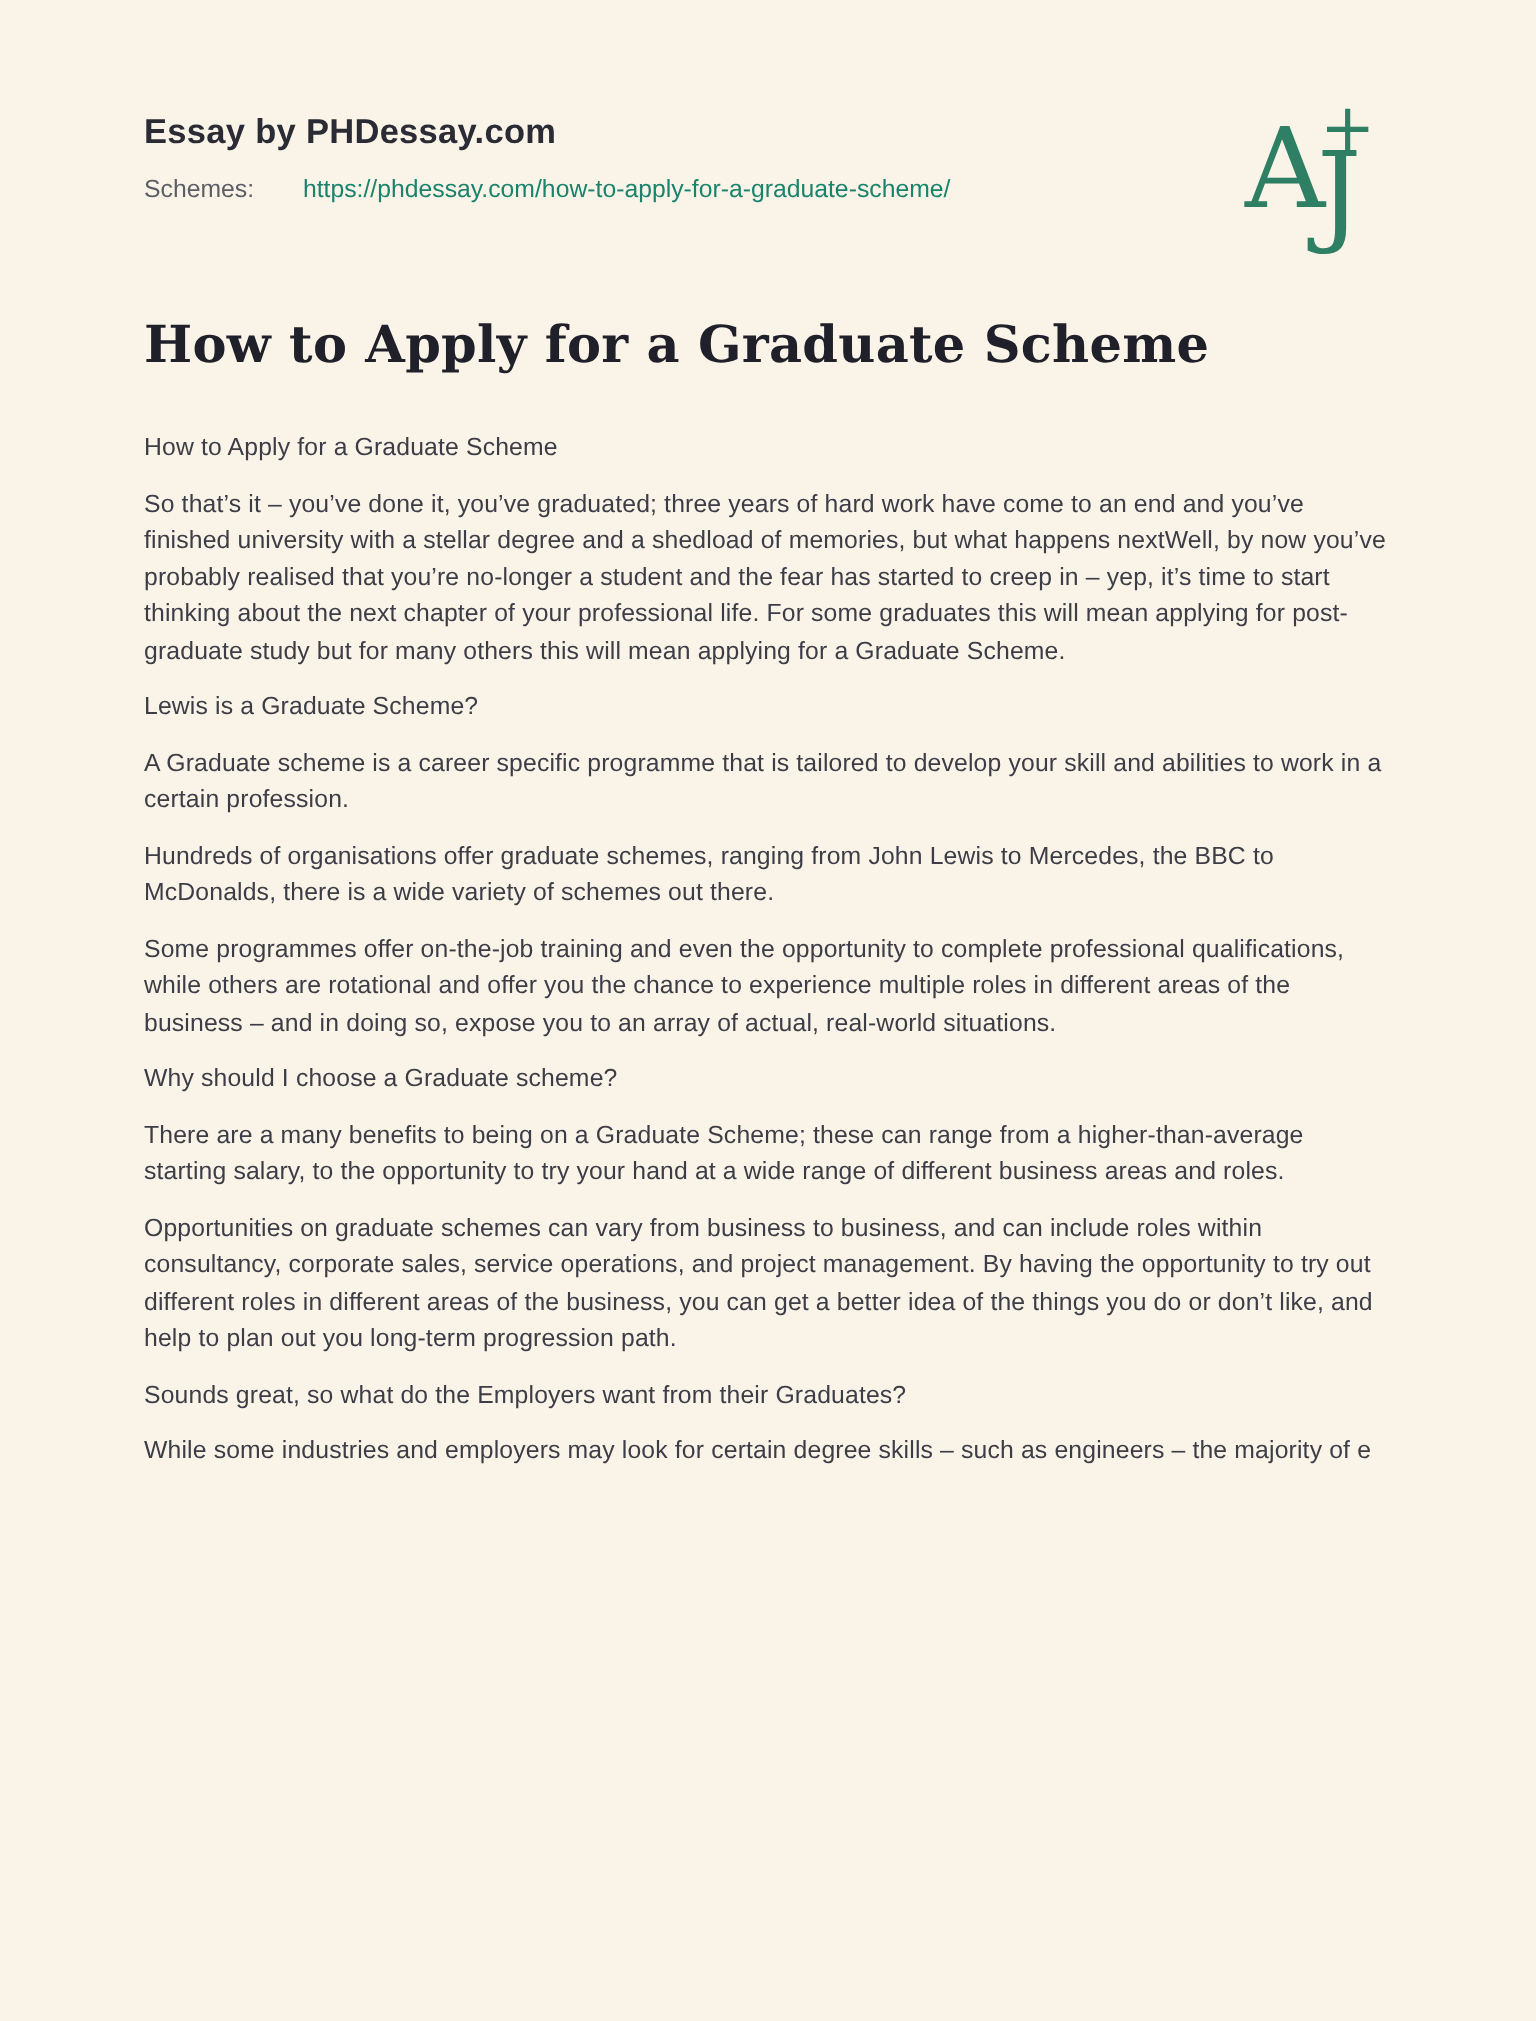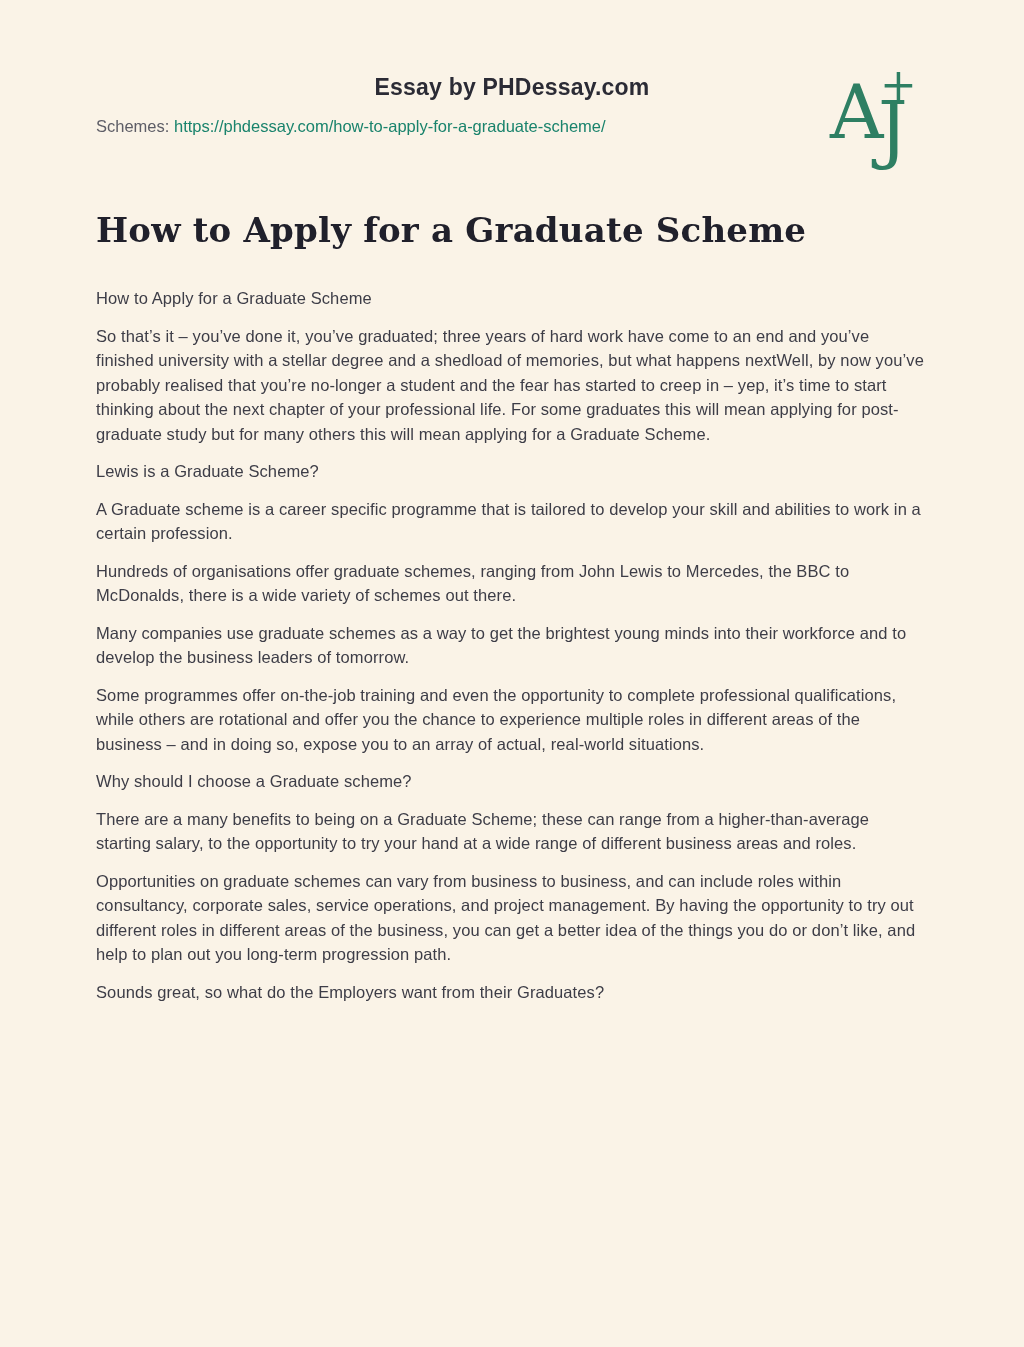--- a/index.html
+++ b/index.html
@@ -19,30 +19,30 @@
     height: 1347px;
     background: #faf3e7;
     box-sizing: border-box;
     padding: 74px 96px 0 96px;
   }
   .byline {
     font-size: 23px;
     font-weight: 600;
     color: #2b2b35;
     letter-spacing: 0.2px;
-    text-align: center;
   }
   .source-line {
     margin-top: 16px;
     font-size: 16.5px;
     color: #5d5d66;
   }
   .source-line a {
     color: #19836c;
     text-decoration: none;
+    margin-left: 28px;
   }
   .logo {
     position: absolute;
     top: 66px;
     right: 98px;
     width: 96px;
     height: 104px;
   }
   .logo svg {
     overflow: visible;
@@ -92,21 +92,21 @@
   </div>
 
   <h1 class="article-title">How to Apply for a Graduate Scheme</h1>
 
   <div class="article-body">
       <p>How to Apply for a Graduate Scheme</p>
       <p>So that’s it – you’ve done it, you’ve graduated; three years of hard work have come to an end and you’ve finished university with a stellar degree and a shedload of memories, but what happens nextWell, by now you’ve probably realised that you’re no-longer a student and the fear has started to creep in – yep, it’s time to start thinking about the next chapter of your professional life. For some graduates this will mean applying for post-graduate study but for many others this will mean applying for a Graduate Scheme.</p>
       <p>Lewis is a Graduate Scheme?</p>
       <p>A Graduate scheme is a career specific programme that is tailored to develop your skill and abilities to work in a certain profession.</p>
       <p>Hundreds of organisations offer graduate schemes, ranging from John Lewis to Mercedes, the BBC to McDonalds, there is a wide variety of schemes out there.</p>
-      <p>Many companies use graduate schemes as a way to get the brightest young minds into their workforce and to develop the business leaders of tomorrow.</p>
       <p>Some programmes offer on-the-job training and even the opportunity to complete professional qualifications, while others are rotational and offer you the chance to experience multiple roles in different areas of the business – and in doing so, expose you to an array of actual, real-world situations.</p>
       <p>Why should I choose a Graduate scheme?</p>
       <p>There are a many benefits to being on a Graduate Scheme; these can range from a higher-than-average starting salary, to the opportunity to try your hand at a wide range of different business areas and roles.</p>
       <p>Opportunities on graduate schemes can vary from business to business, and can include roles within consultancy, corporate sales, service operations, and project management. By having the opportunity to try out different roles in different areas of the business, you can get a better idea of the things you do or don’t like, and help to plan out you long-term progression path.</p>
       <p>Sounds great, so what do the Employers want from their Graduates?</p>
+      <p>While some industries and employers may look for certain degree skills – such as engineers – the majority of e</p>
     </div>
 
 </div>
 
 </body></html>

